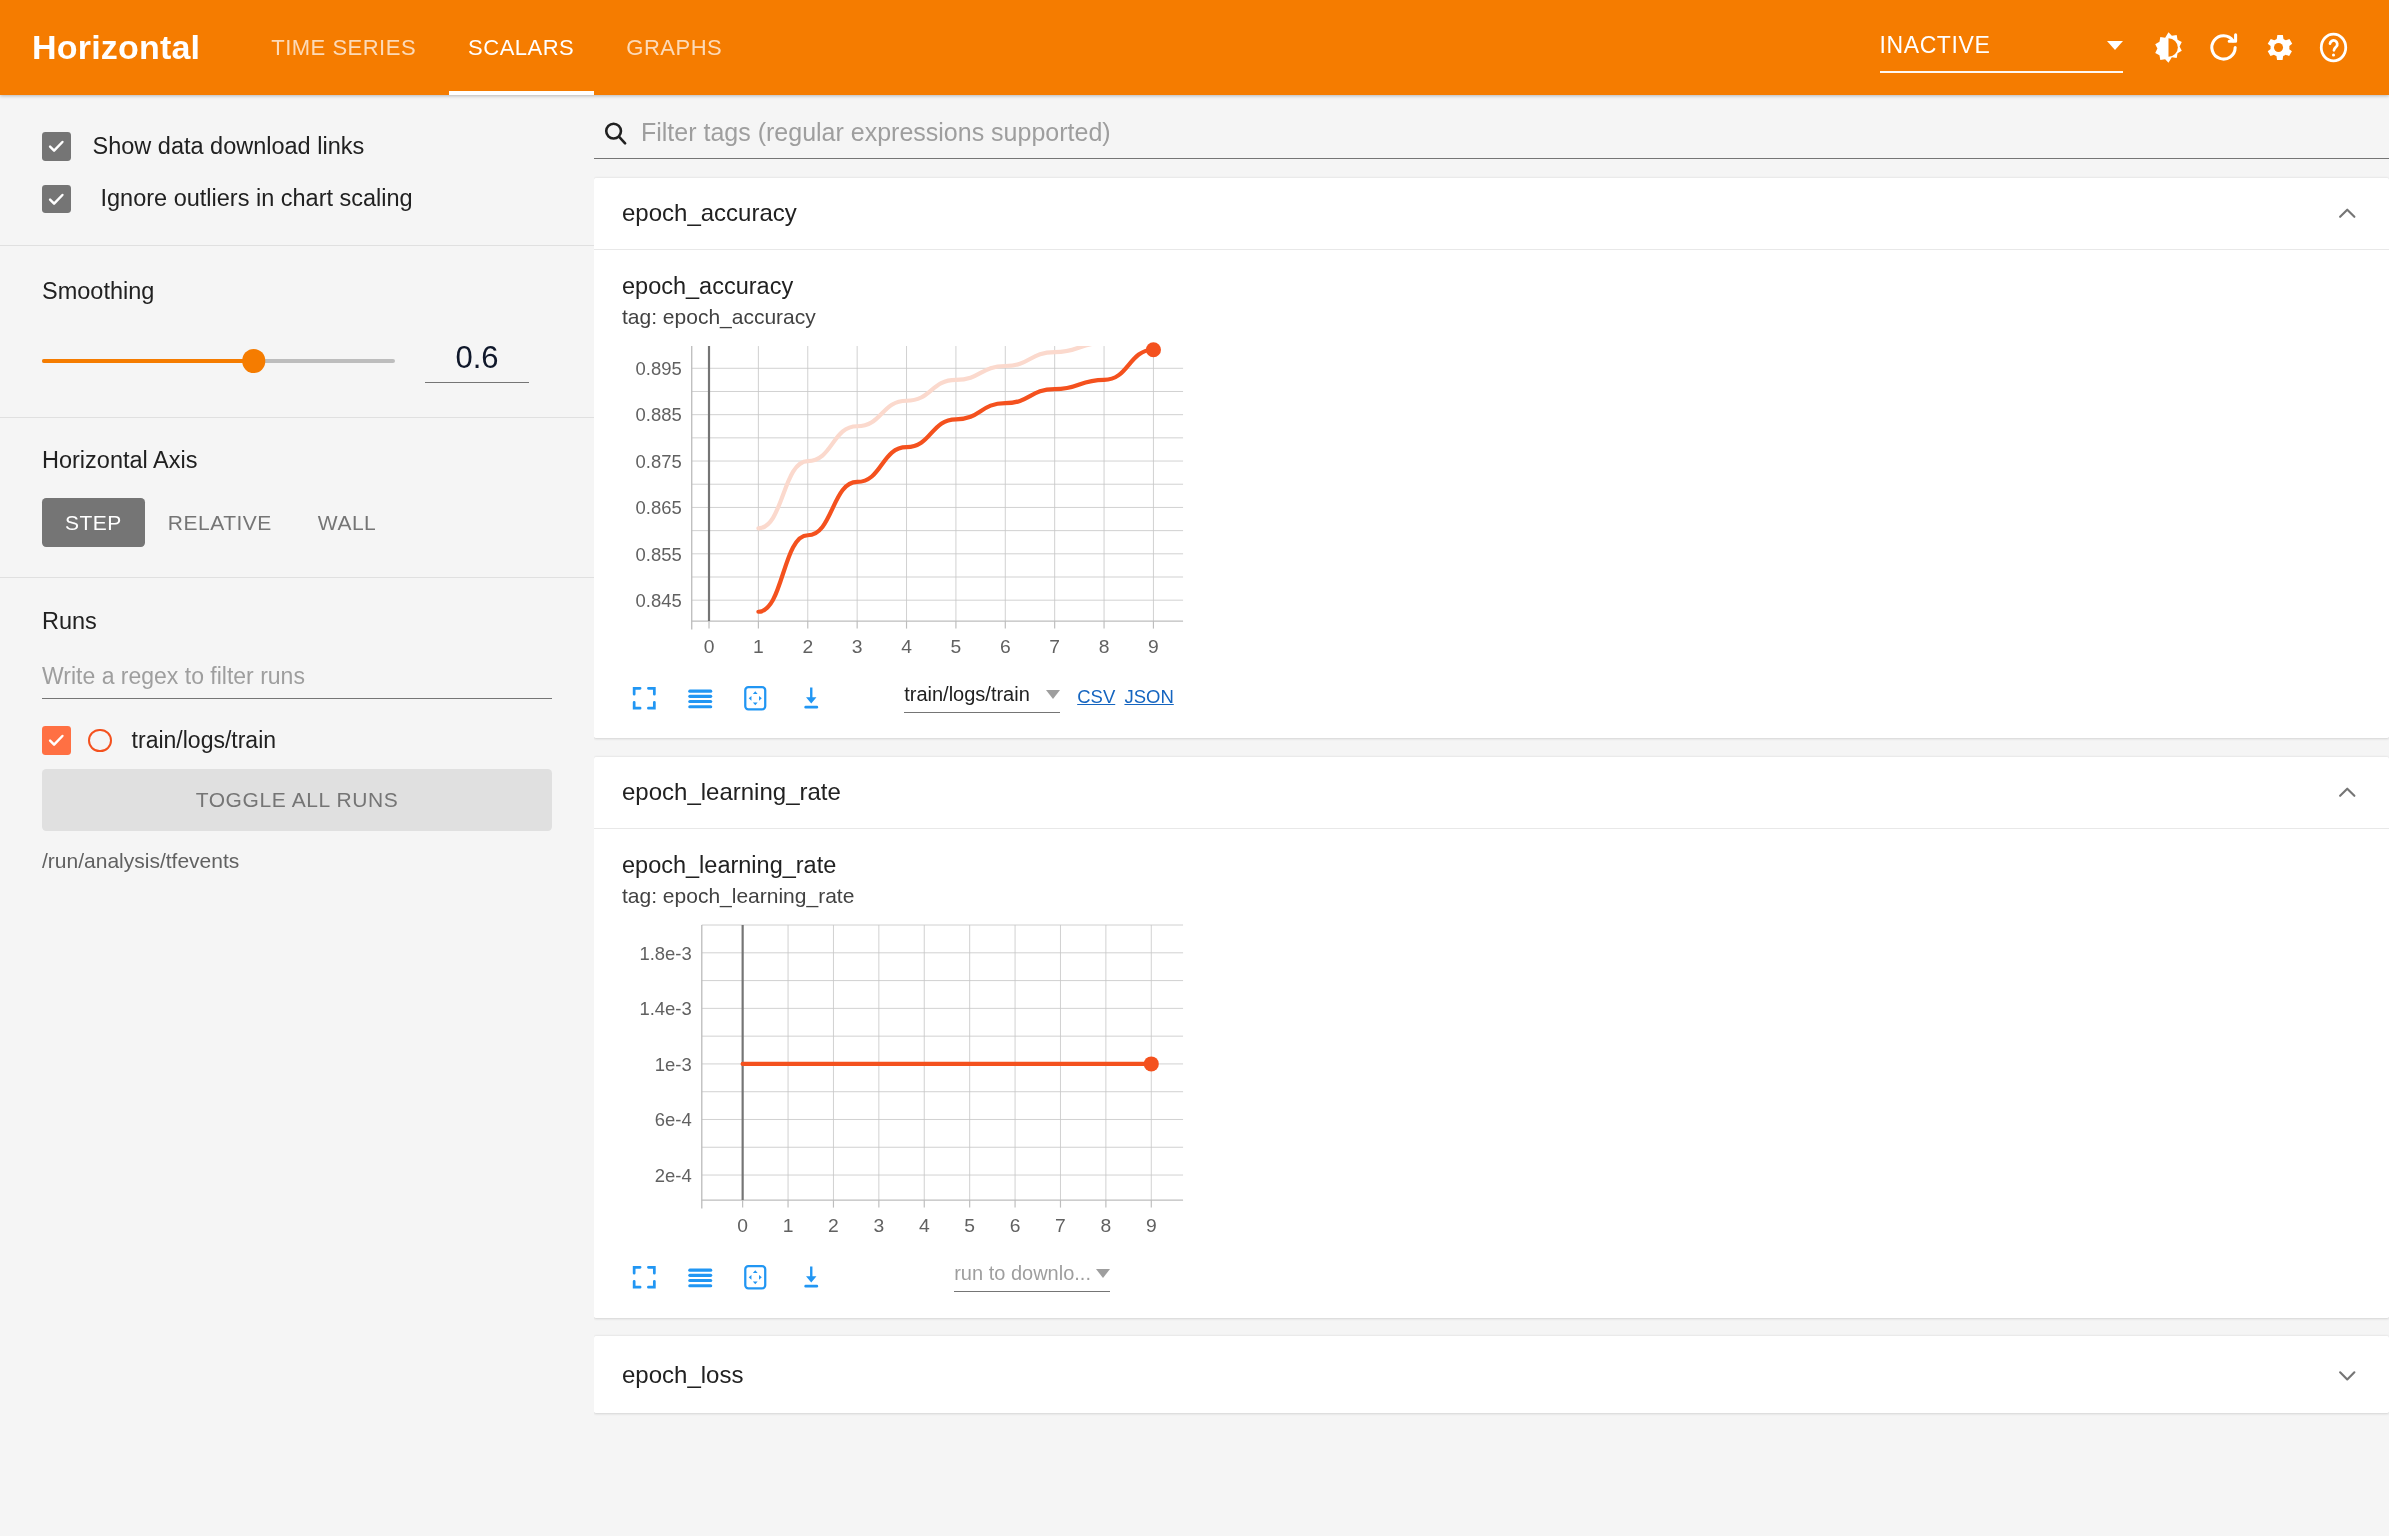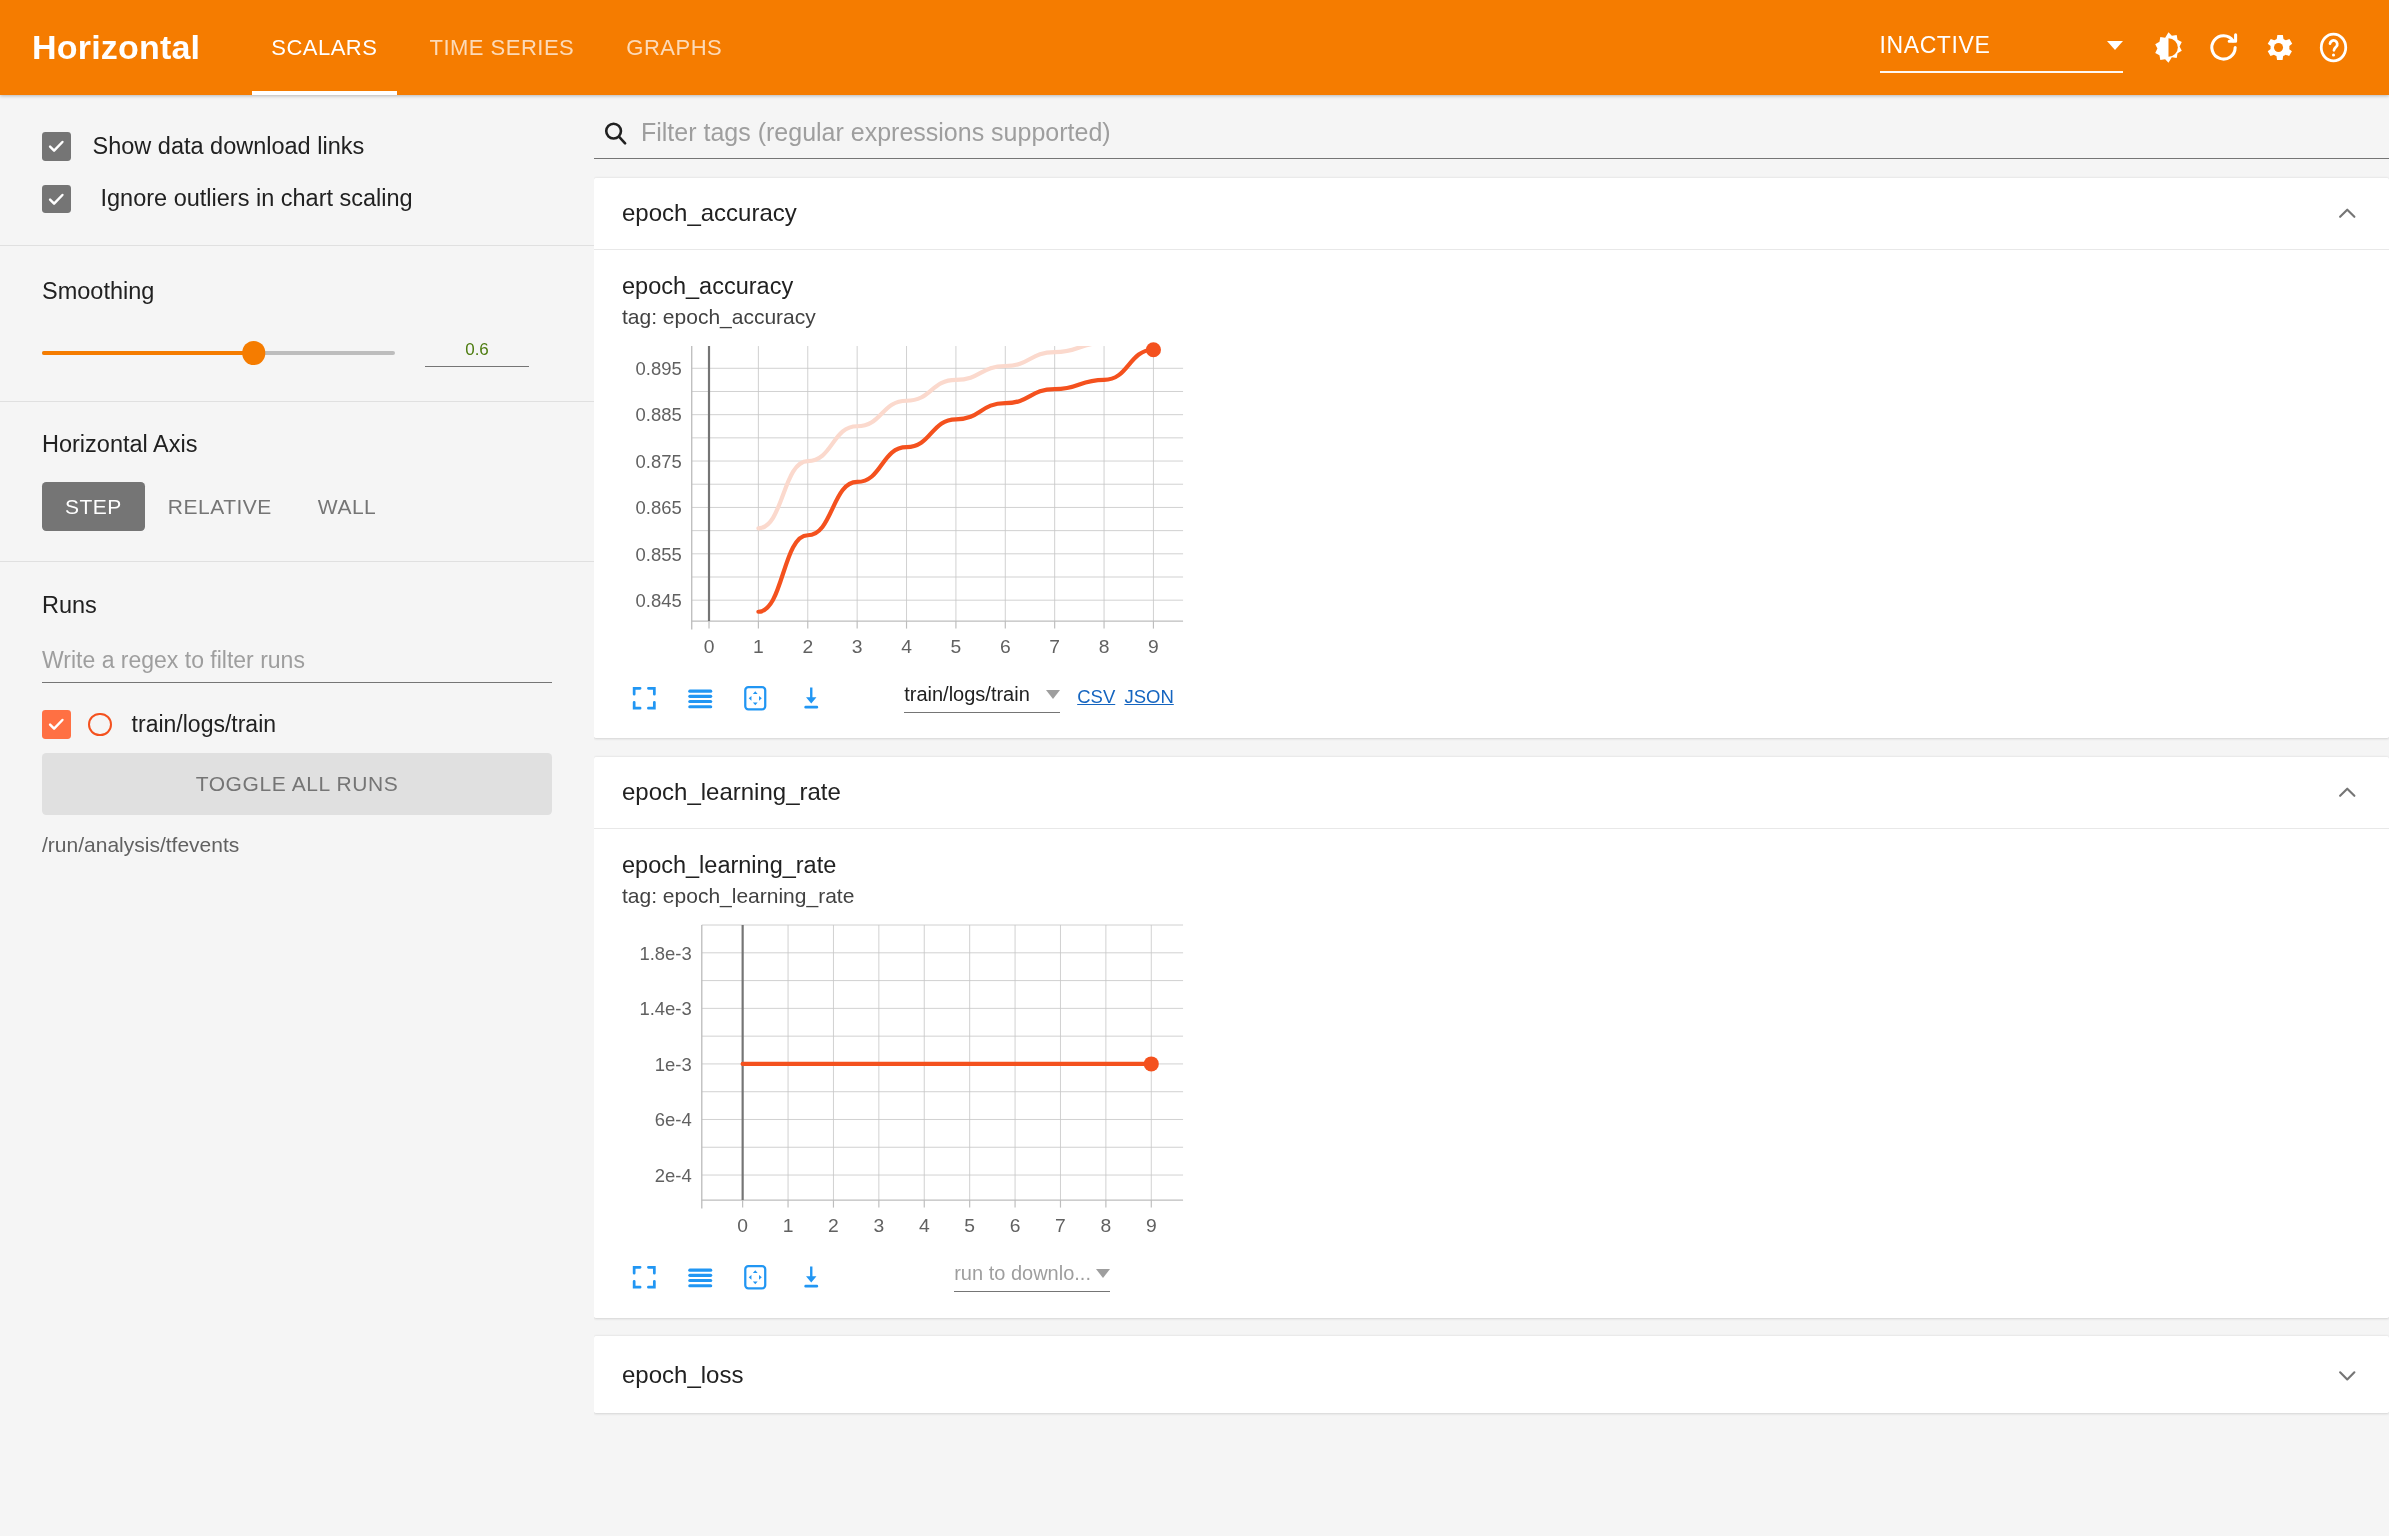--- a/index.html
+++ b/index.html
@@ -111,21 +111,21 @@
     cursor:pointer;
   }
   .track-bg { position:absolute; left:0; right:0; height:4.2px; background:#bdbdbd; border-radius:2.5px; }
   .track-fill { position:absolute; left:0; height:4.2px; background:#f57c00; border-radius:2.5px; }
   .thumb {
     position:absolute; width:23.5px;height:23.5px;border-radius:50%;
     background:#f57c00; transform:translateX(-50%);
   }
   .smooth-value {
     margin-left:30px; width:104px; text-align:center;
-    font-size:17px; color:#4d7c0f;
+    font-size:31px; color:#0f172a;
     border-bottom:0.8px solid #757575; padding-bottom:5.9px;
     cursor:text;
   }
 
   .axis-btns { display:flex; align-items:center; margin-top:23.5px; }
   .axis-btn {
     font-size:21px; letter-spacing:0.5px; color:#757575;
     padding:12.6px 23px; border-radius:4.2px; cursor:pointer; font-weight:500;
     white-space:nowrap;
   }
@@ -202,22 +202,22 @@
     font-size:18.5px; color:#1565c0; text-decoration:underline; cursor:pointer;
   }
 </style>
 </head>
 <body>
 
 <div class="header">
   <div class="brand">Horizontal</div>
 
   <div class="tabs">
+    <div class="tab">TIME SERIES</div>
     <div class="tab active">SCALARS</div>
-    <div class="tab">TIME SERIES</div>
     <div class="tab">GRAPHS</div>
   </div>
 
   <div class="header-right">
     <div class="status-select">
       <span class="status-text">INACTIVE</span>
       <span class="status-caret"></span>
       <span class="status-underline"></span>
     </div>
 

